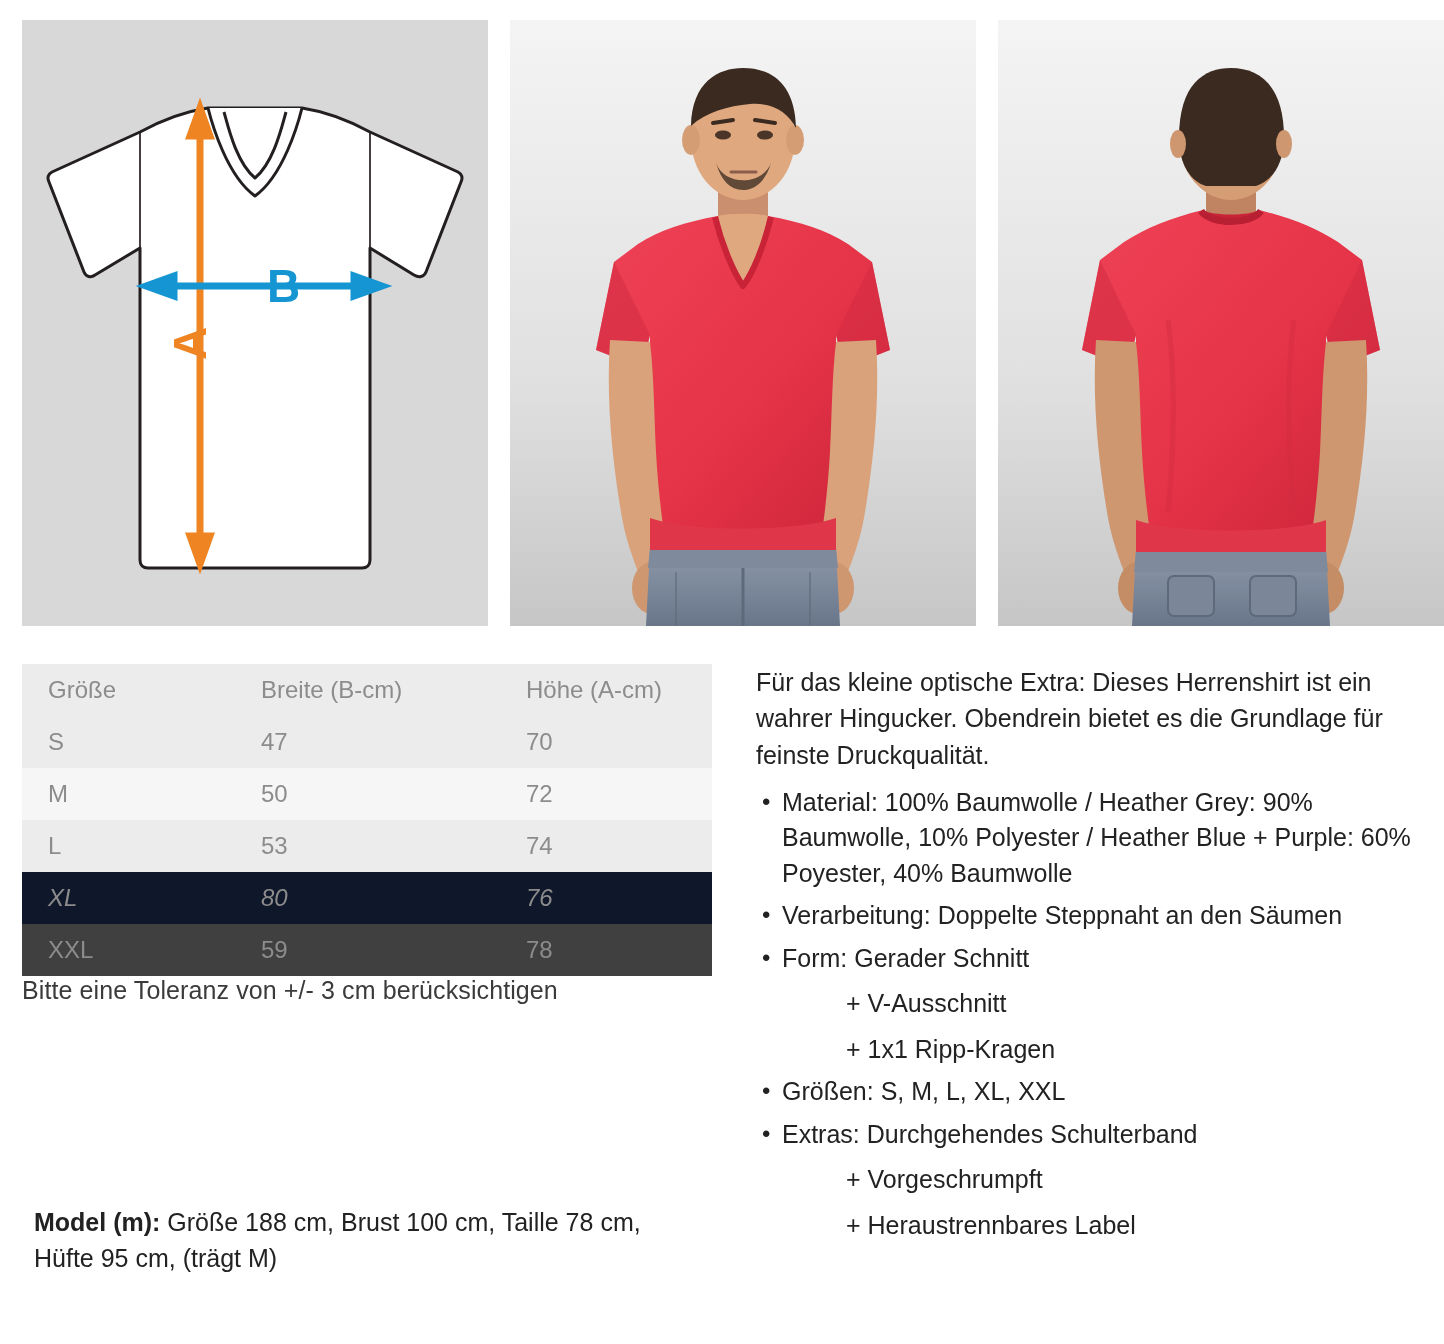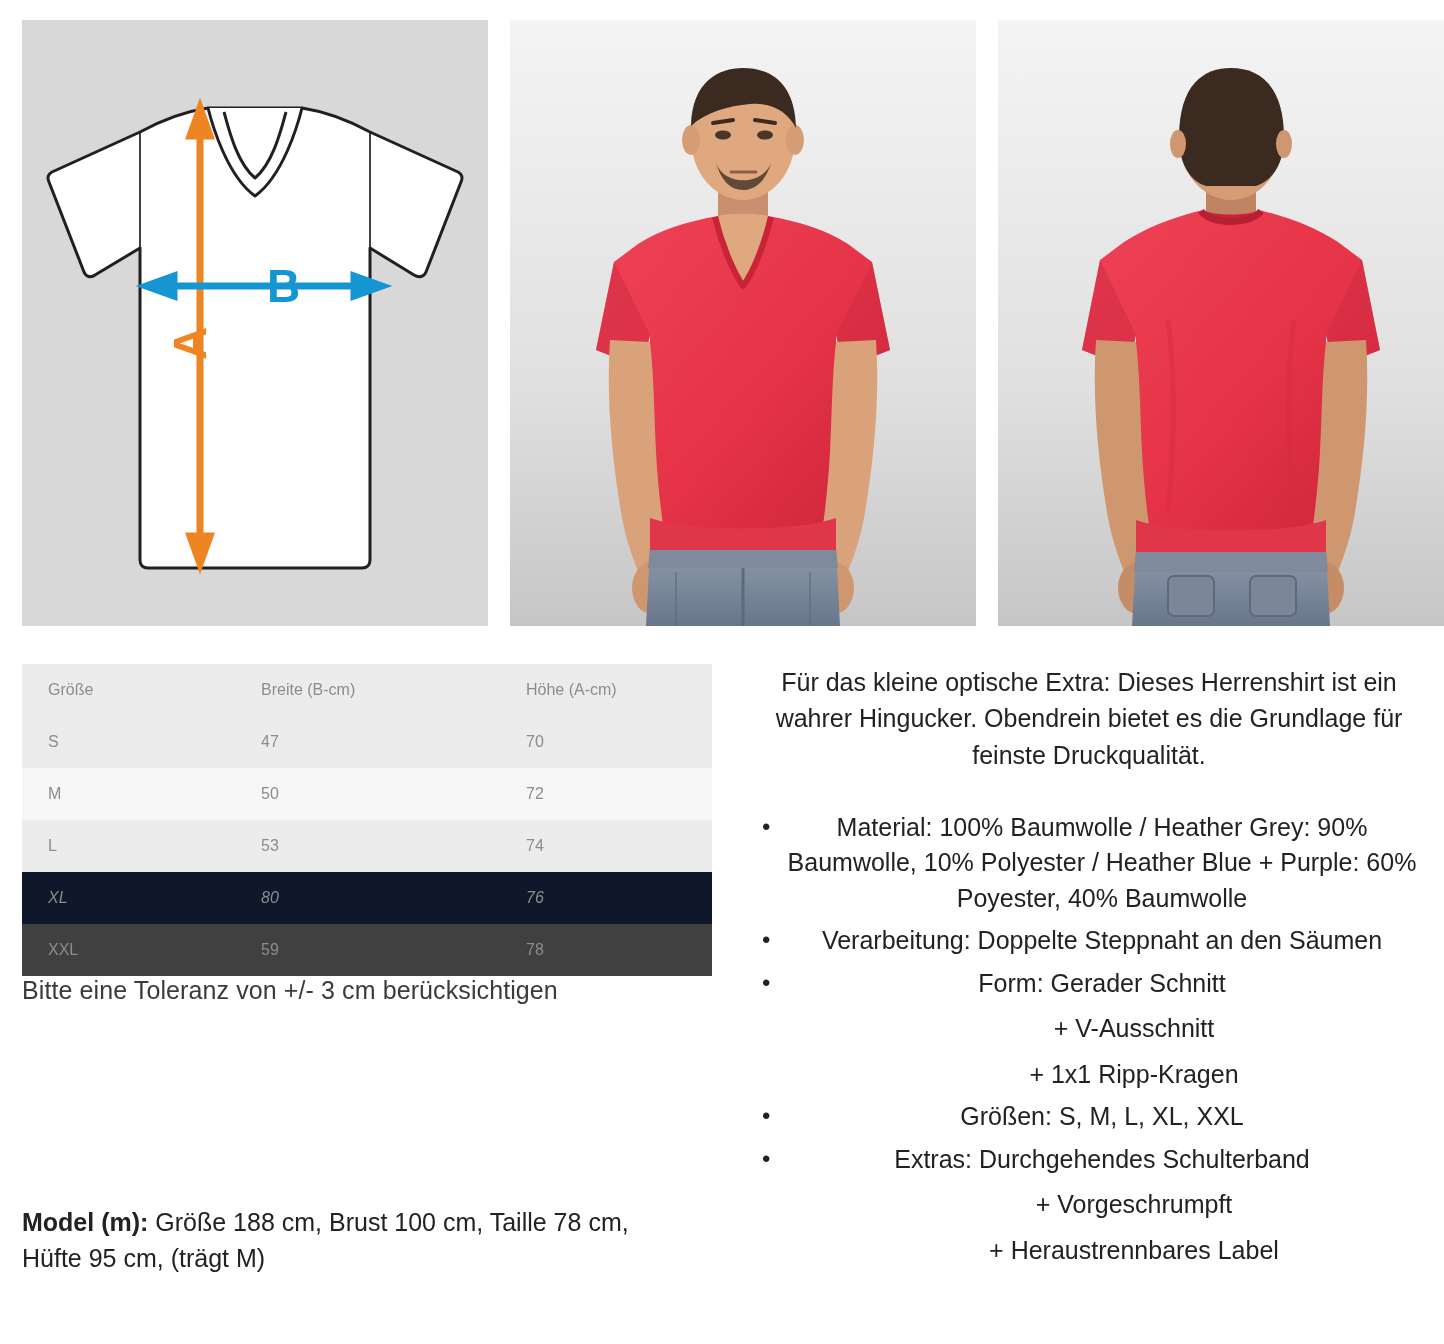--- a/index.html
+++ b/index.html
@@ -68,21 +68,21 @@
 
   
   table.size-table {
     border-collapse: collapse;
     width: 690px;
     table-layout: fixed;
   }
   table.size-table th,
   table.size-table td {
     text-align: left;
-    font-size: 16px;
+    font-size: 24px;
     font-weight: normal;
     color: #8c8c8c;
     padding: 12px 0 12px 26px;
     height: 28px;
     box-sizing: content-box;
   }
   table.size-table th { color: #8c8c8c; }
   table.size-table tr.hdr { background: #ececec; }
   table.size-table tr.r0 { background: #ececec; }
   table.size-table tr.r1 { background: #f6f6f6; }
@@ -94,50 +94,48 @@
   table.size-table col.c2 { width: 212px; }
 
   .tolerance {
     font-size: 25px;
     color: #3b3b3b;
     letter-spacing: 0.1px;
   }
 
   .model-info {
     position: absolute;
-    left: 0;
+    left: 12px;
     top: 540px;
     width: 700px;
     font-size: 25px;
     line-height: 1.45;
     color: #222222;
   }
   .model-info b { font-weight: bold; }
 
   
   .desc-intro {
     font-size: 25px;
     line-height: 1.45;
     color: #222222;
-    margin: 0 0 37px 0;
-    text-align: center;
+    margin: 0 0 12px 0;
   }
   ul.features {
     list-style: none;
     margin: 0;
     padding: 0;
     font-size: 25px;
     line-height: 1.42;
     color: #222222;
   }
   ul.features > li {
     position: relative;
     padding-left: 26px;
     margin-bottom: 7px;
-    text-align: center;
   }
   ul.features > li::before {
     content: "\2022";
     position: absolute;
     left: 6px;
     top: 0;
     color: #222222;
     font-size: 24px;
   }
   .sub {

